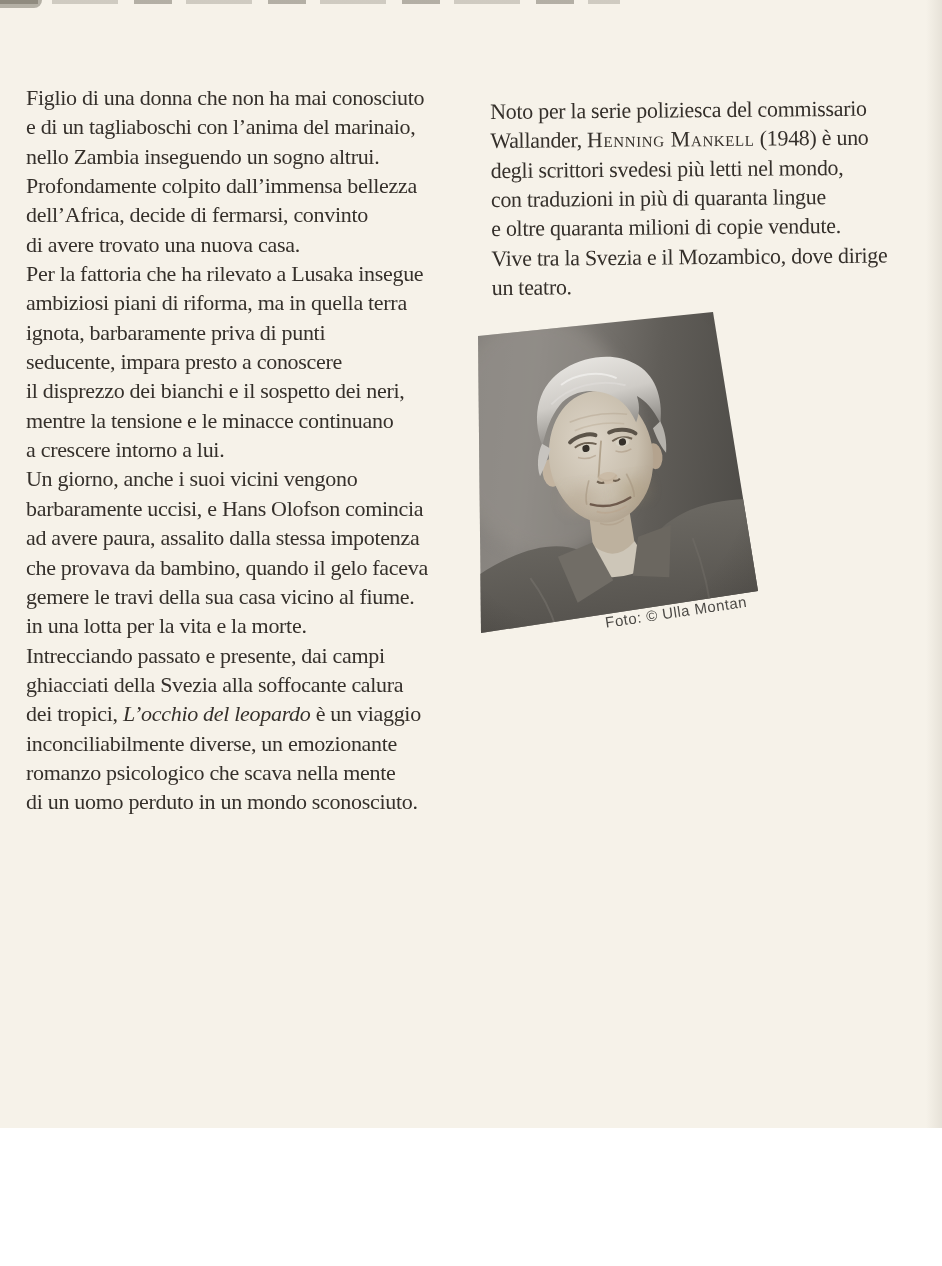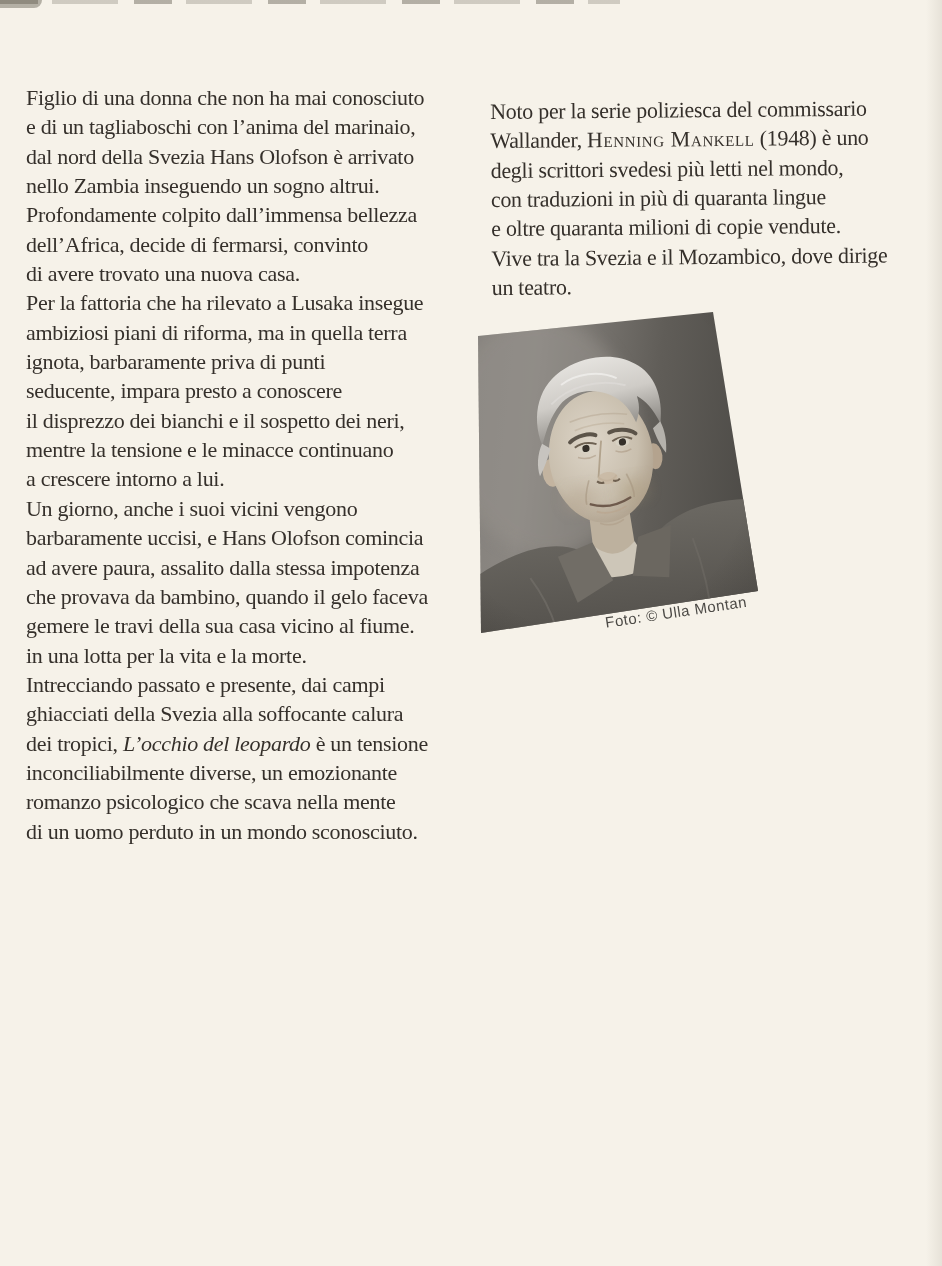--- a/index.html
+++ b/index.html
@@ -1,18 +1,18 @@
 <!DOCTYPE html>
 <html><head>
 <meta charset="utf-8">
 <style>
   html,body{margin:0;padding:0;}
   #page{
     position:relative;
-    width:942px;height:1266px;
+    width:942px;height:1128px;
     background:#f6f2e9;
     overflow:hidden;
     font-family:"Liberation Serif", serif;
     color:#35302b;
   }
   #page::after{
     content:"";
     position:absolute;right:0;top:0;width:16px;height:100%;
     background:linear-gradient(to right, rgba(120,110,95,0), rgba(120,110,95,0.12));
     pointer-events:none;
@@ -57,41 +57,40 @@
 <body>
 
 <div id="page">
 
   <div id="scan-artifact"></div>
   <div id="scan-blob"></div>
 
   <div id="left-column" class="column">
       <div class="line"><span>Figlio di una donna che non ha mai conosciuto</span></div>
       <div class="line"><span>e di un tagliaboschi con l’anima del marinaio,</span></div>
-      <div class="line"><span>dal nord della Svezia Hans Olofson è arrivato</span></div>
       <div class="line"><span>nello Zambia inseguendo un sogno altrui.</span></div>
       <div class="line"><span>Profondamente colpito dall’immensa bellezza</span></div>
       <div class="line"><span>dell’Africa, decide di fermarsi, convinto</span></div>
       <div class="line"><span>di avere trovato una nuova casa.</span></div>
       <div class="line"><span>Per la fattoria che ha rilevato a Lusaka insegue</span></div>
       <div class="line"><span>ambiziosi piani di riforma, ma in quella terra</span></div>
       <div class="line"><span>ignota, barbaramente priva di punti</span></div>
       <div class="line"><span>seducente, impara presto a conoscere</span></div>
       <div class="line"><span>il disprezzo dei bianchi e il sospetto dei neri,</span></div>
       <div class="line"><span>mentre la tensione e le minacce continuano</span></div>
       <div class="line"><span>a crescere intorno a lui.</span></div>
       <div class="line"><span>Un giorno, anche i suoi vicini vengono</span></div>
       <div class="line"><span>barbaramente uccisi, e Hans Olofson comincia</span></div>
       <div class="line"><span>ad avere paura, assalito dalla stessa impotenza</span></div>
       <div class="line"><span>che provava da bambino, quando il gelo faceva</span></div>
       <div class="line"><span>gemere le travi della sua casa vicino al fiume.</span></div>
       <div class="line"><span>in una lotta per la vita e la morte.</span></div>
       <div class="line"><span>Intrecciando passato e presente, dai campi</span></div>
       <div class="line"><span>ghiacciati della Svezia alla soffocante calura</span></div>
-      <div class="line"><span>dei tropici, </span><span class="seg-i">L’occhio del leopardo</span><span> è un tensione</span></div>
+      <div class="line"><span>dei tropici, </span><span class="seg-i">L’occhio del leopardo</span><span> è un viaggio</span></div>
       <div class="line"><span>inconciliabilmente diverse, un emozionante</span></div>
       <div class="line"><span>romanzo psicologico che scava nella mente</span></div>
       <div class="line"><span>di un uomo perduto in un mondo sconosciuto.</span></div>
     </div>
 
   <div id="right-column" class="column">
       <div class="line"><span>Noto per la serie poliziesca del commissario</span></div>
       <div class="line"><span>Wallander, </span><span class="seg-sc">Henning Mankell</span><span> (1948) è uno</span></div>
       <div class="line"><span>degli scrittori svedesi più letti nel mondo,</span></div>
       <div class="line"><span>con traduzioni in più di quaranta lingue</span></div>

